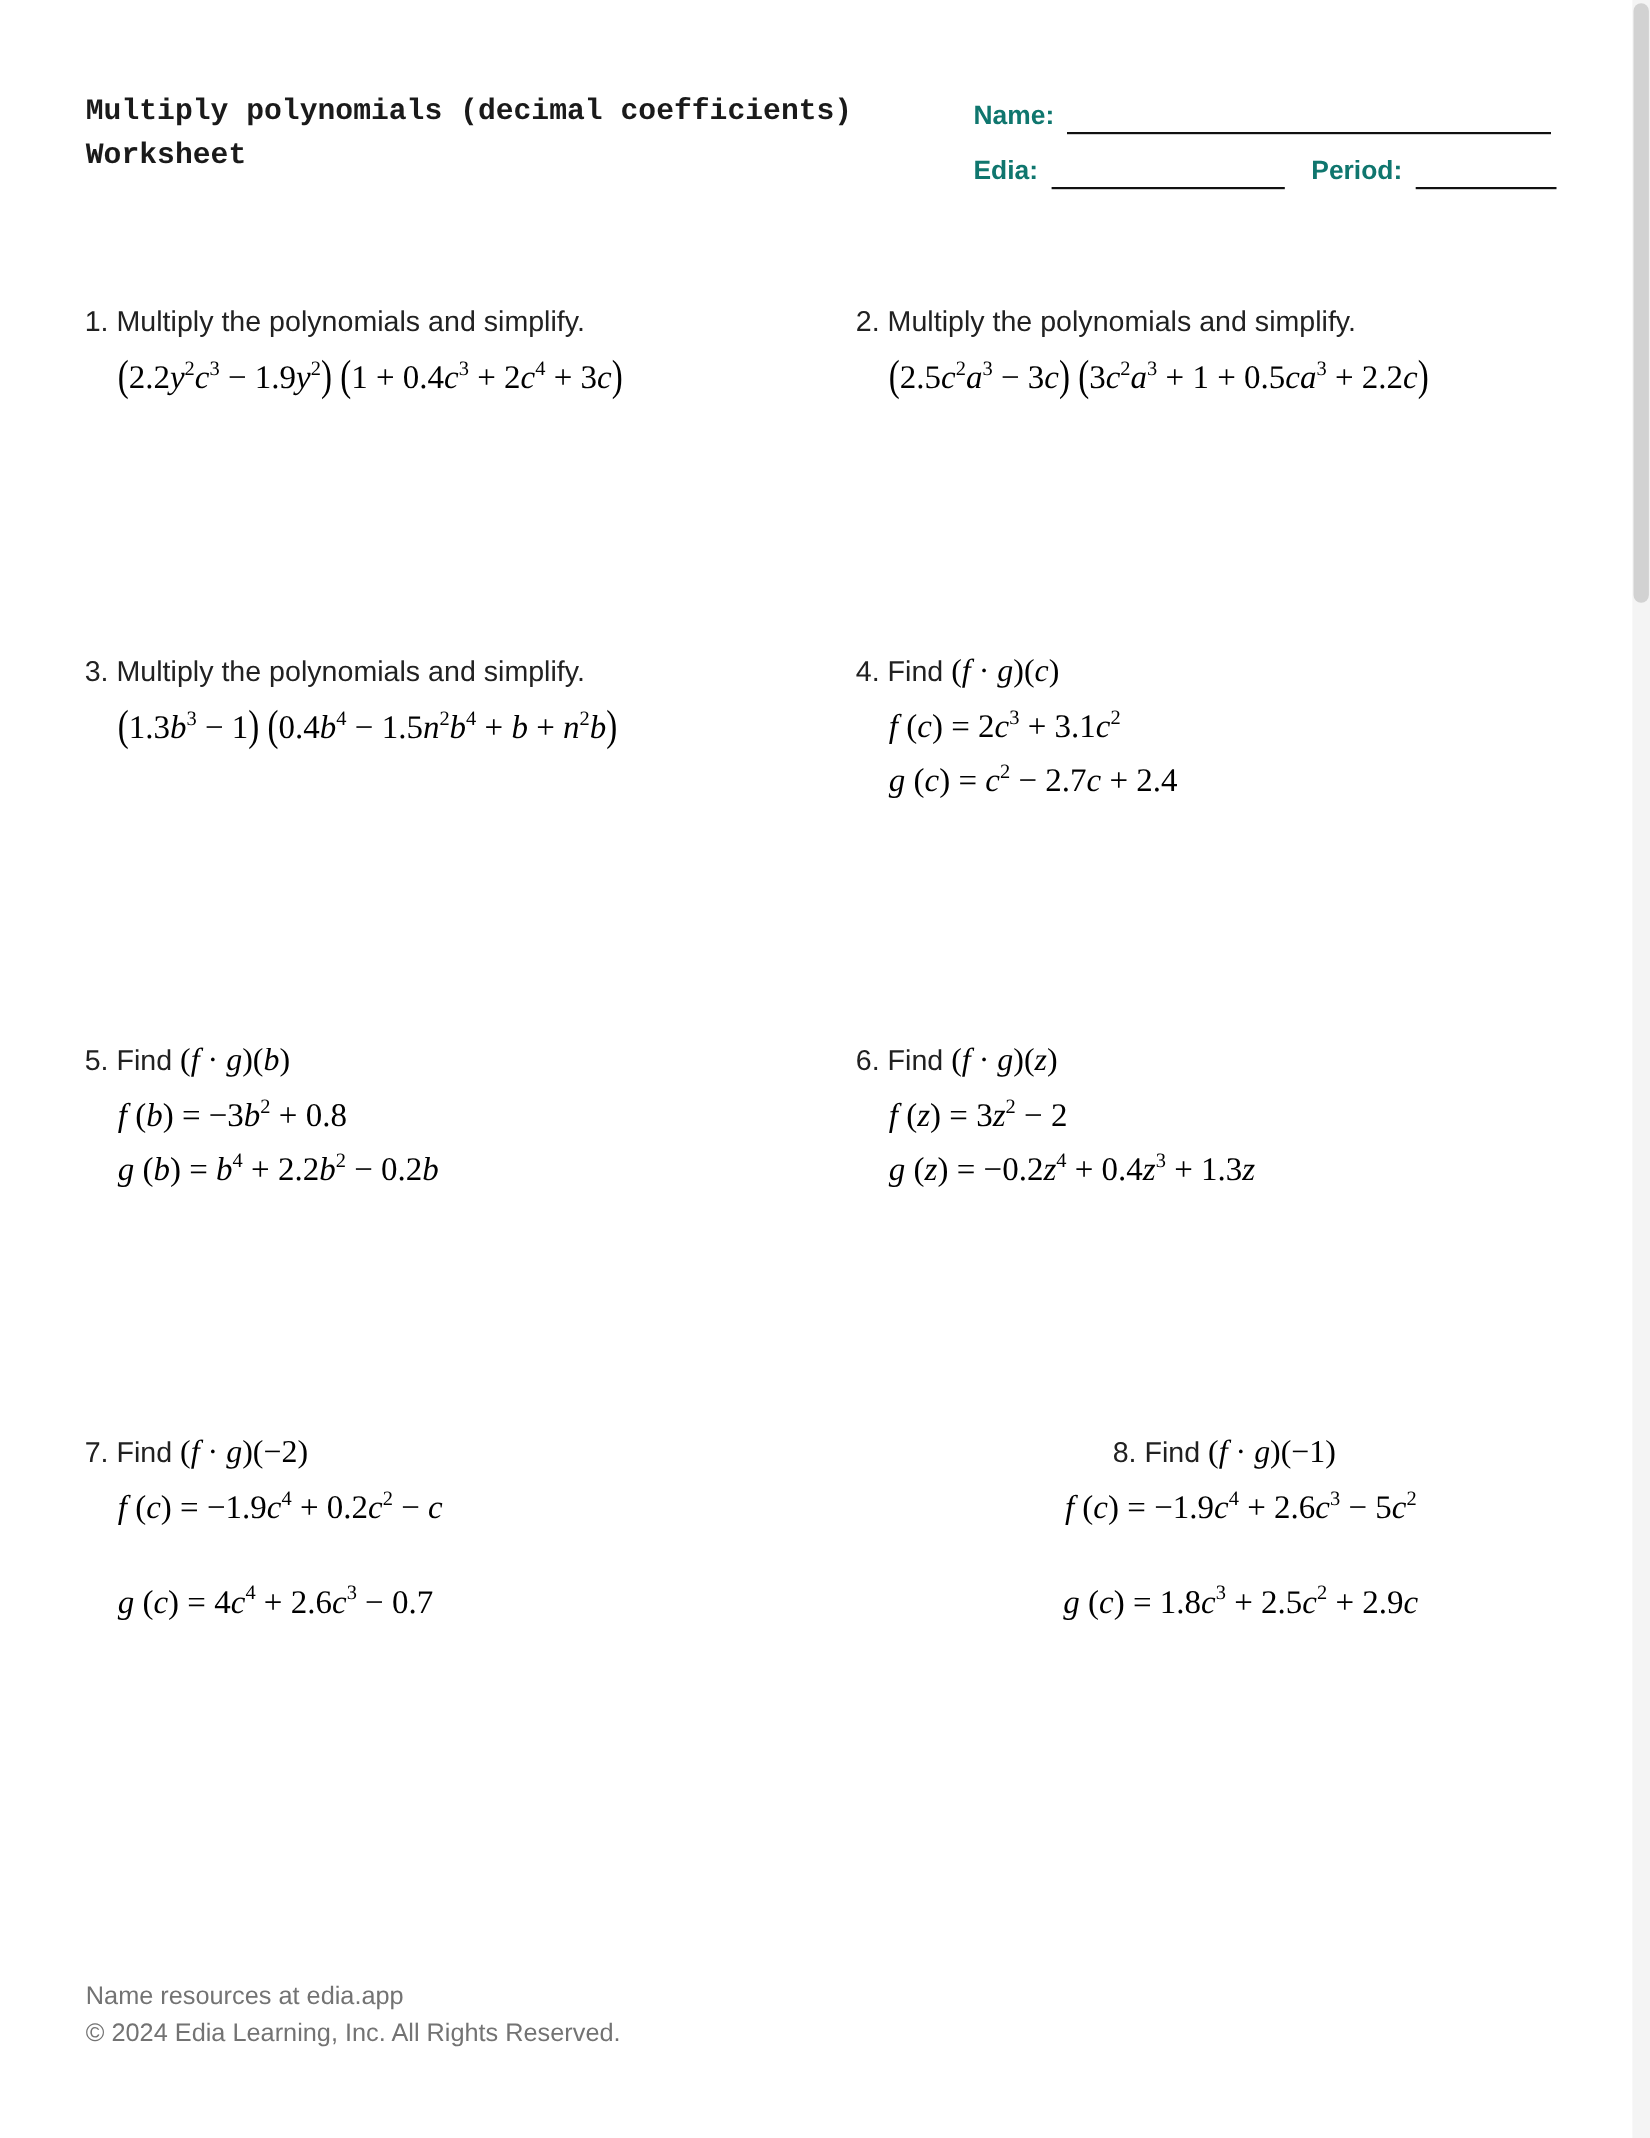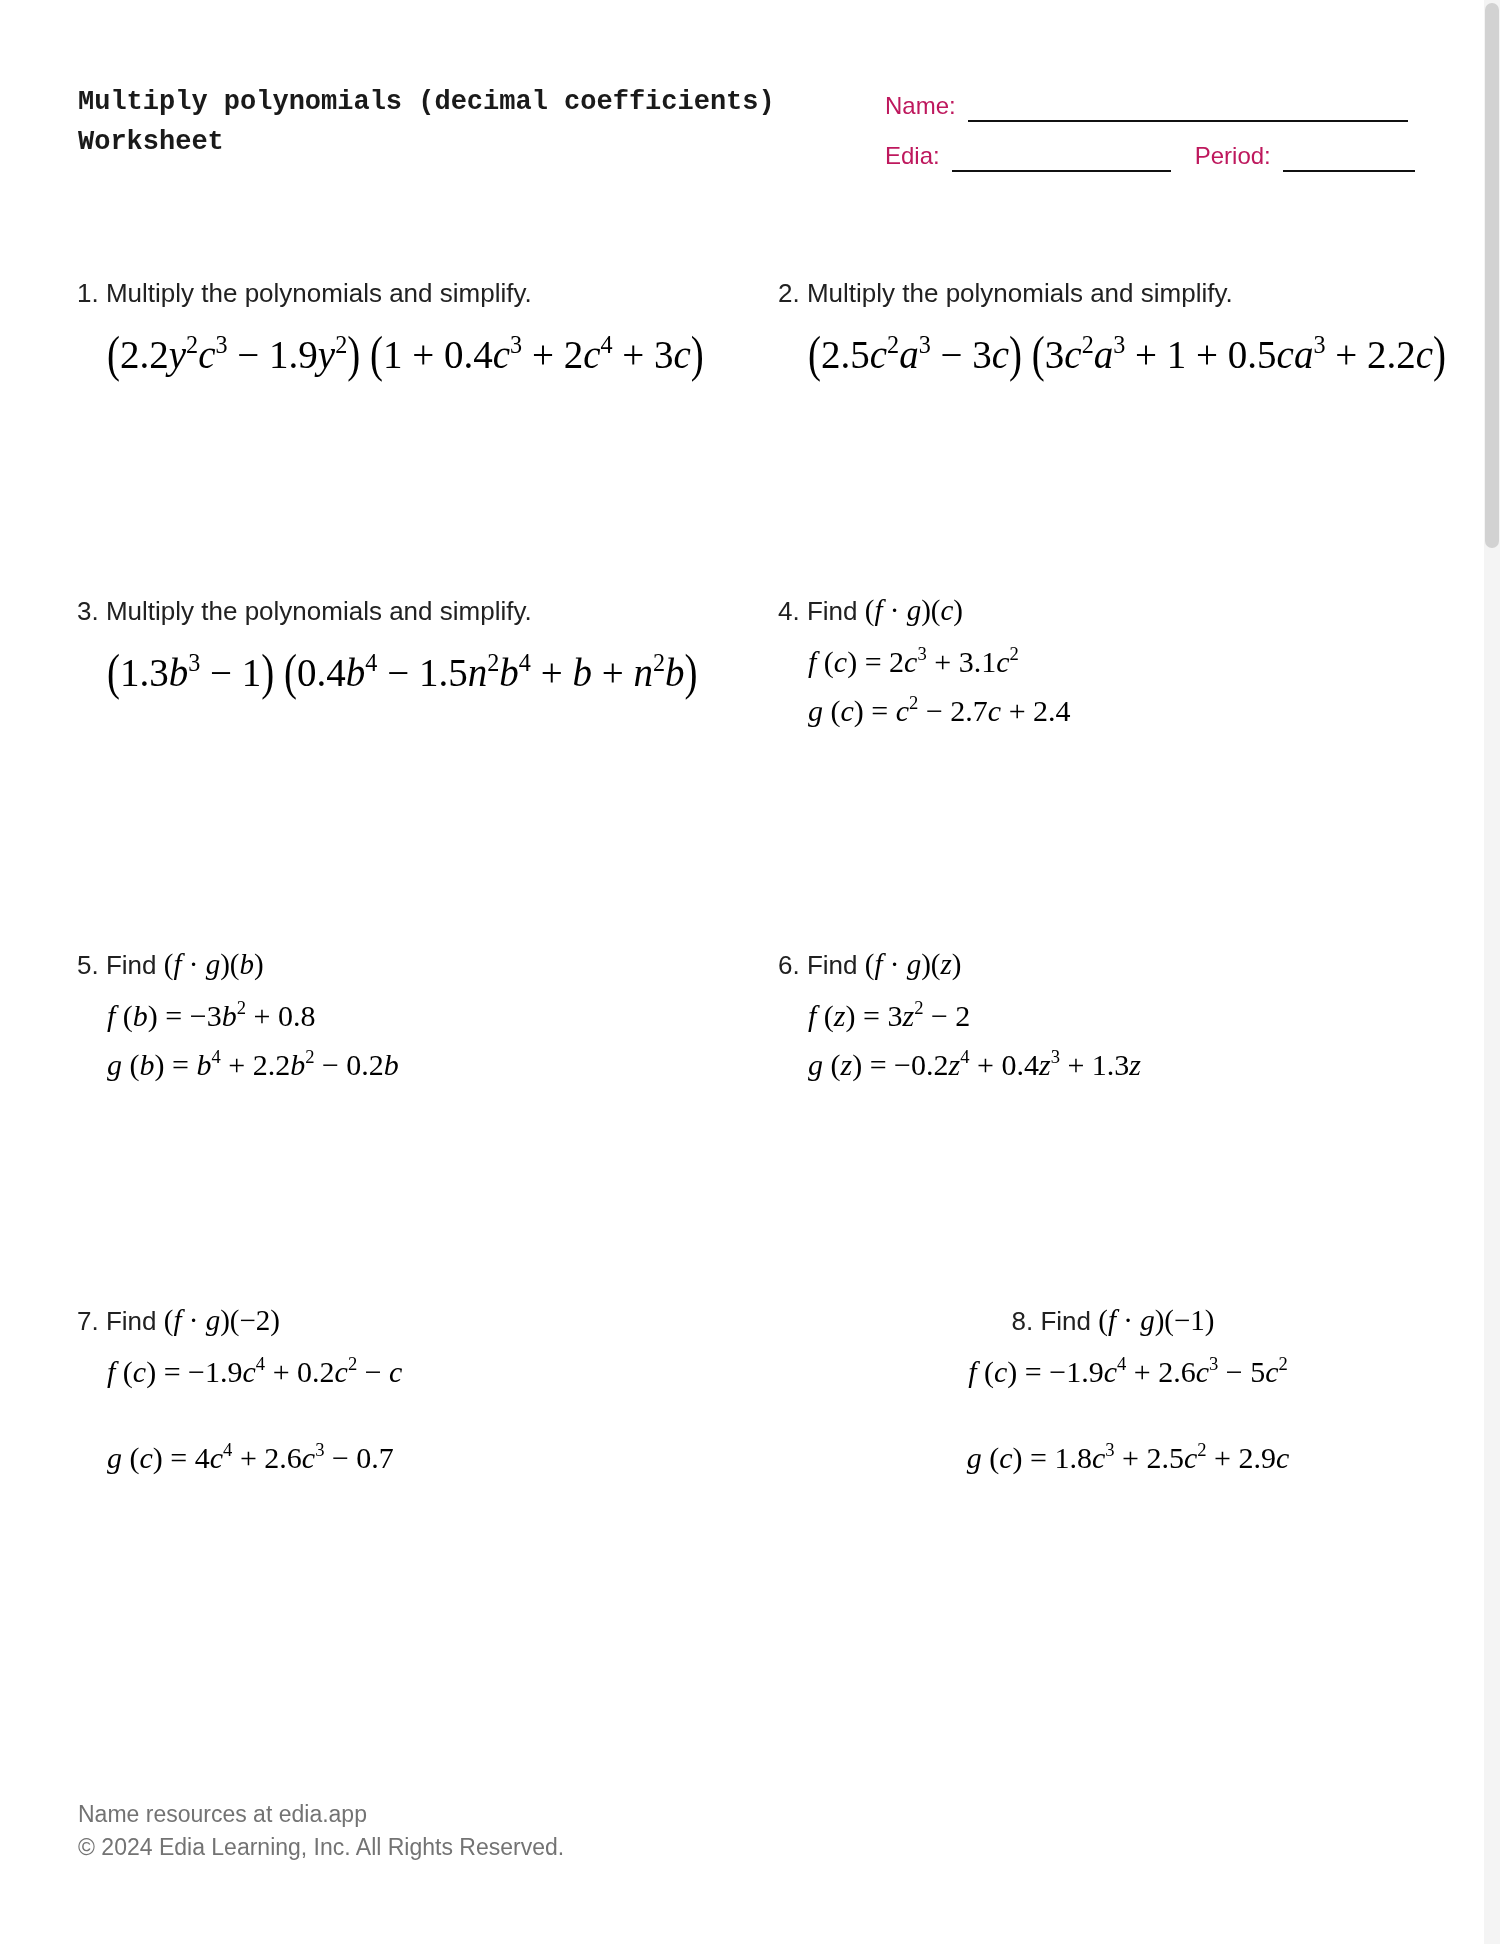--- a/index.html
+++ b/index.html
@@ -12,21 +12,21 @@
     color:#1e1e1e;
   }
 
   
   .title-block {
     position:absolute; left:78px; top:82px;
     font-weight:bold; font-size:27px; line-height:40px; color:#1a1a1a;font-family:Liberation Mono, monospace;
   }
   .fields-block {
     position:absolute; left:885px; top:92px; width:530px;
-    font-size:24px; color:#be185d;
+    font-size:24px; color:#0f766e;font-weight:bold;
   }
   .field-row { display:flex; align-items:flex-end; margin-bottom:20px; }
   .field-row .lbl { white-space:nowrap; padding-bottom:2px; }
   .blank-line { border-bottom:2px solid #111; height:28px; margin-left:12px; }
   .name-line   { width:440px; }
   .date-line   { width:222px; }
   .period-lbl  { margin-left:24px; }
   .period-line { width:134px; }
 
   
@@ -40,21 +40,21 @@
   .cell:nth-child(7){ left:77px;  top:1304px; }
   .cell:nth-child(8){ left:778px; top:1304px;text-align:center; }
 
   .prompt-row { font-size:26px; line-height:32px; color:#212121; }
   .prompt-math { font-family:"Liberation Serif", serif; font-size:29px; color:#000; white-space:pre; }
 
   .math { font-family:"Liberation Serif", serif; color:#000; white-space:pre; }
   .mi   { font-style:italic; }
   .msup { font-size:0.62em; position:relative; top:-0.62em; font-style:normal; }
 
-  .expr-big { font-size:39px; margin:18px 0 0 30px; line-height:56px; }
+  .expr-big { font-size:30px; margin:18px 0 0 30px; line-height:36px; }
   .expr-big .paren { display:inline-block; transform:scaleY(1.32); transform-origin:center 58%; }
 
   .fn-line  { font-size:30px; margin-left:30px; line-height:45px; }
   .lines > .fn-line:first-child { margin-top:12px; }
   .cell:nth-child(n+7) .fn-line + .fn-line { margin-top:37px; }
 
   
   .footer {
     position:absolute; left:78px; top:1798px;
     font-size:23px; line-height:33px; color:#737373;

